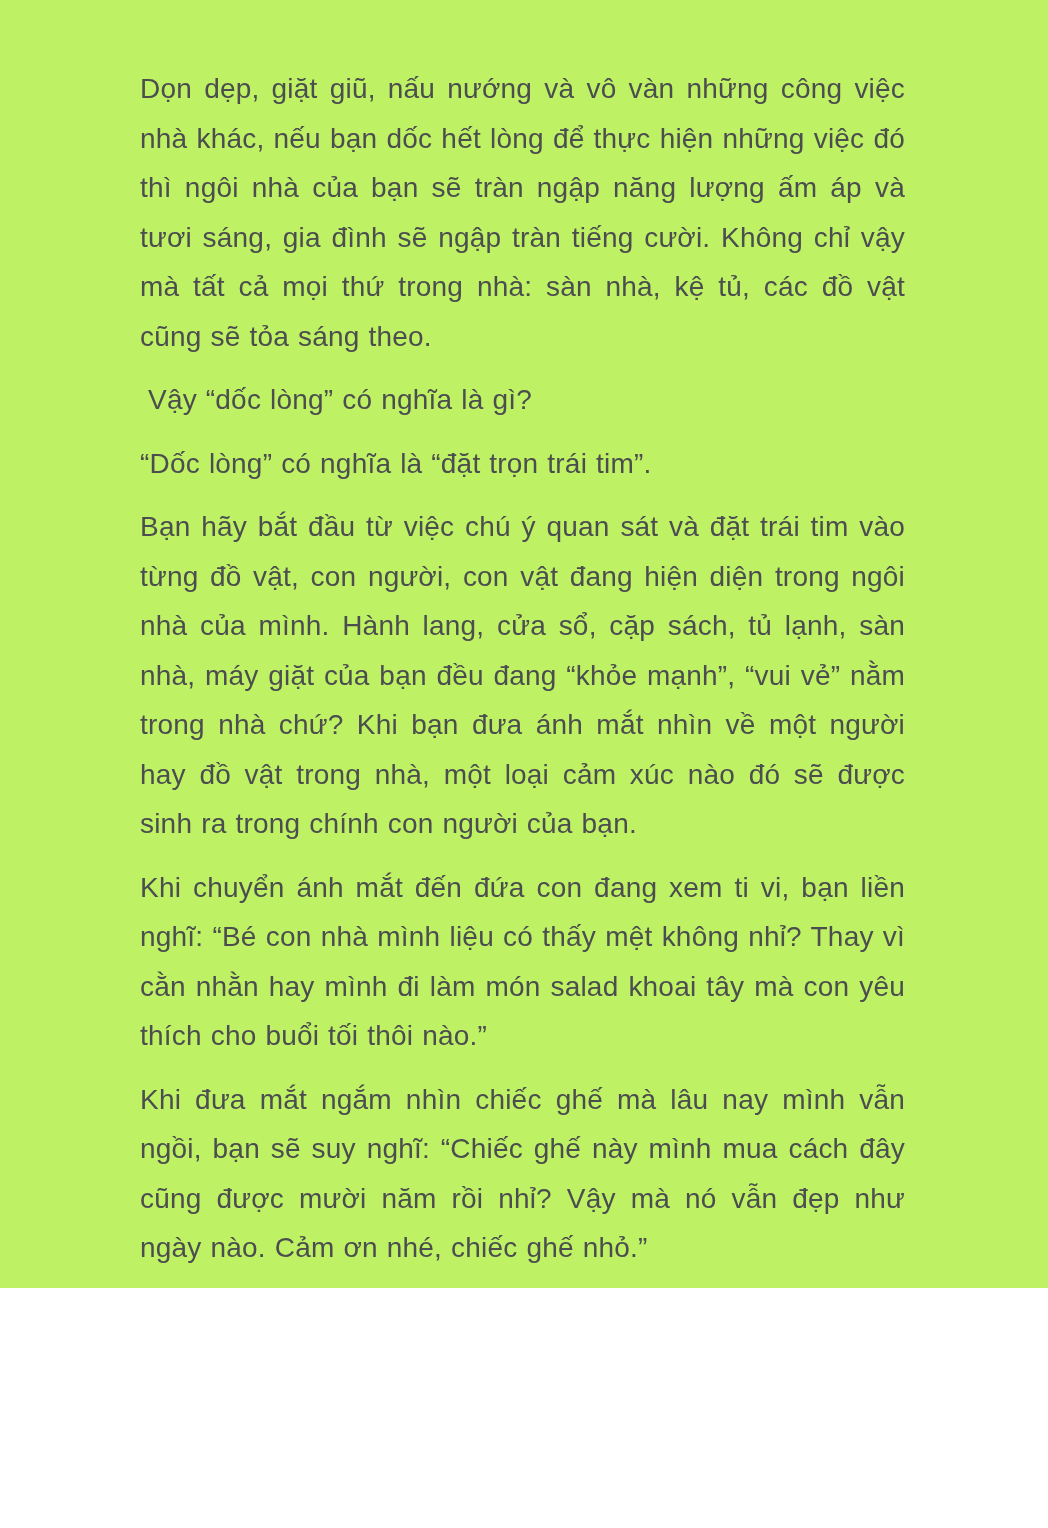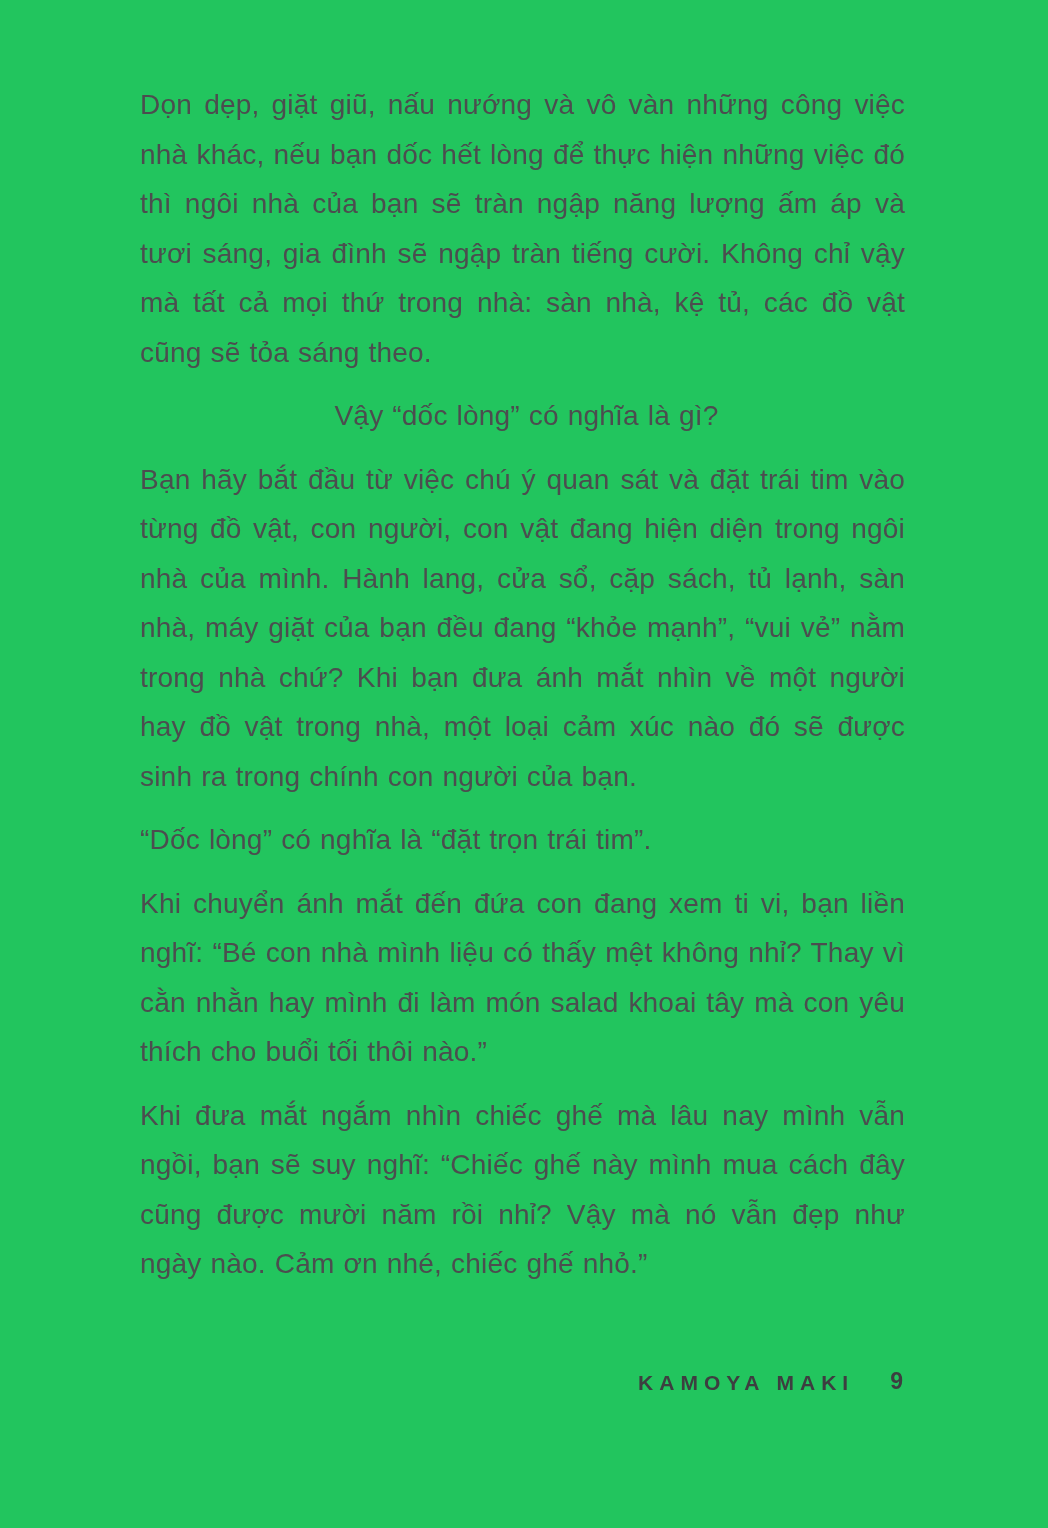--- a/index.html
+++ b/index.html
@@ -9,38 +9,38 @@
   }
   body {
     width: 1048px;
     height: 1528px;
     font-family: "Liberation Sans", sans-serif;
     -webkit-font-smoothing: antialiased;
   }
   .page {
     position: relative;
     width: 1048px;
-    height: 1528px;
+    height: 1288px;
     box-sizing: border-box;
-    padding: 80px 143px 0 140px;
-    background: #22c55e;
+    padding: 64px 143px 0 140px;
+    background: #bef264;
     overflow: hidden;
   }
   .para {
     margin: 0 0 14px 0;
     font-size: 28px;
     line-height: 49.5px;
     color: #4c4d4f;
     text-align: justify;
     text-justify: inter-word;
     letter-spacing: 0.2px;
     word-spacing: 1px;
   }
   .para.question {
-    text-align: center;
+    text-align: left;
     padding-left: 8px; 
   }
   .para.answer {
     text-align: left;
   }
   .footer {
     position: absolute;
     top: 1368px;
     right: 145px;
     display: flex;
@@ -61,23 +61,23 @@
 </style>
 </head>
 <body>
 
 <main class="page">
 
   <p class="para">Dọn dẹp, giặt giũ, nấu nướng và vô vàn những công việc nhà khác, nếu bạn dốc hết lòng để thực hiện những việc đó thì ngôi nhà của bạn sẽ tràn ngập năng lượng ấm áp và tươi sáng, gia đình sẽ ngập tràn tiếng cười. Không chỉ vậy mà tất cả mọi thứ trong nhà: sàn nhà, kệ tủ, các đồ vật cũng sẽ tỏa sáng theo.</p>
 
   <p class="para question">Vậy “dốc lòng” có nghĩa là gì?</p>
 
+  <p class="para answer">“Dốc lòng” có nghĩa là “đặt trọn trái tim”.</p>
+
   <p class="para">Bạn hãy bắt đầu từ việc chú ý quan sát và đặt trái tim vào từng đồ vật, con người, con vật đang hiện diện trong ngôi nhà của mình. Hành lang, cửa sổ, cặp sách, tủ lạnh, sàn nhà, máy giặt của bạn đều đang “khỏe mạnh”, “vui vẻ” nằm trong nhà chứ? Khi bạn đưa ánh mắt nhìn về một người hay đồ vật trong nhà, một loại cảm xúc nào đó sẽ được sinh ra trong chính con người của bạn.</p>
-
-  <p class="para answer">“Dốc lòng” có nghĩa là “đặt trọn trái tim”.</p>
 
   <p class="para">Khi chuyển ánh mắt đến đứa con đang xem ti vi, bạn liền nghĩ: “Bé con nhà mình liệu có thấy mệt không nhỉ? Thay vì cằn nhằn hay mình đi làm món salad khoai tây mà con yêu thích cho buổi tối thôi nào.”</p>
 
   <p class="para">Khi đưa mắt ngắm nhìn chiếc ghế mà lâu nay mình vẫn ngồi, bạn sẽ suy nghĩ: “Chiếc ghế này mình mua cách đây cũng được mười năm rồi nhỉ? Vậy mà nó vẫn đẹp như ngày nào. Cảm ơn nhé, chiếc ghế nhỏ.”</p>
 
   <footer class="footer">
     <span class="footer-author">KAMOYA MAKI</span>
     <span class="footer-pagenum">9</span>
   </footer>
 

